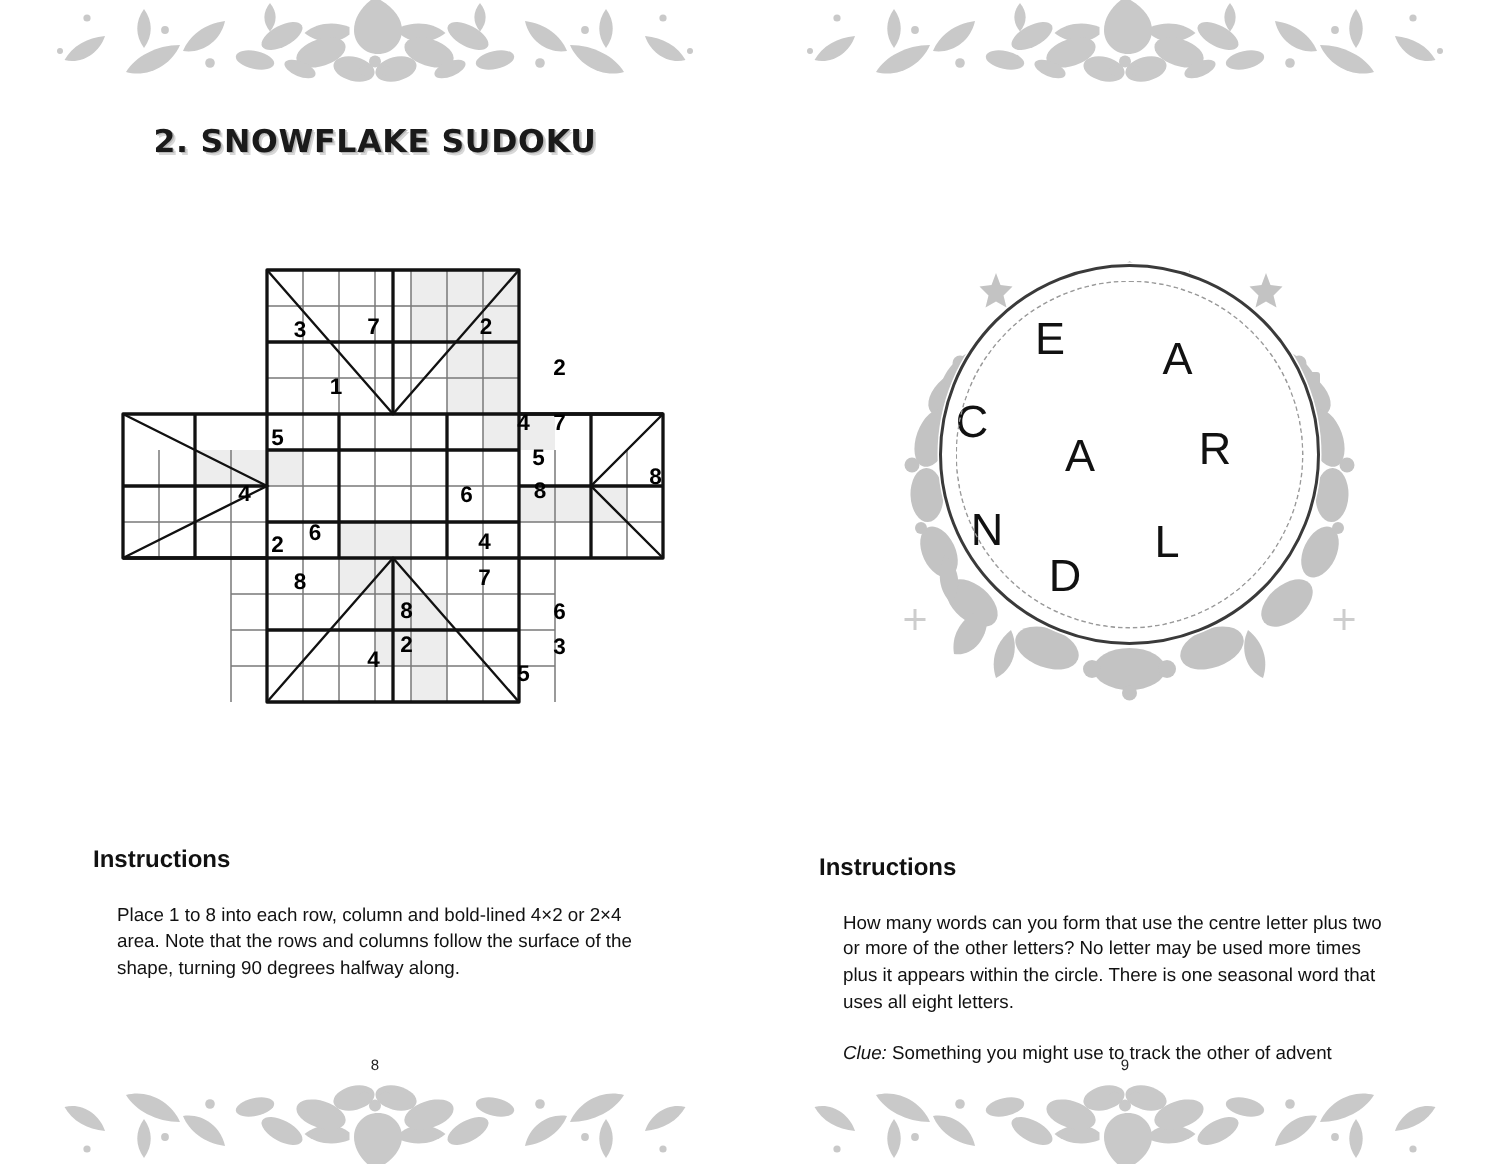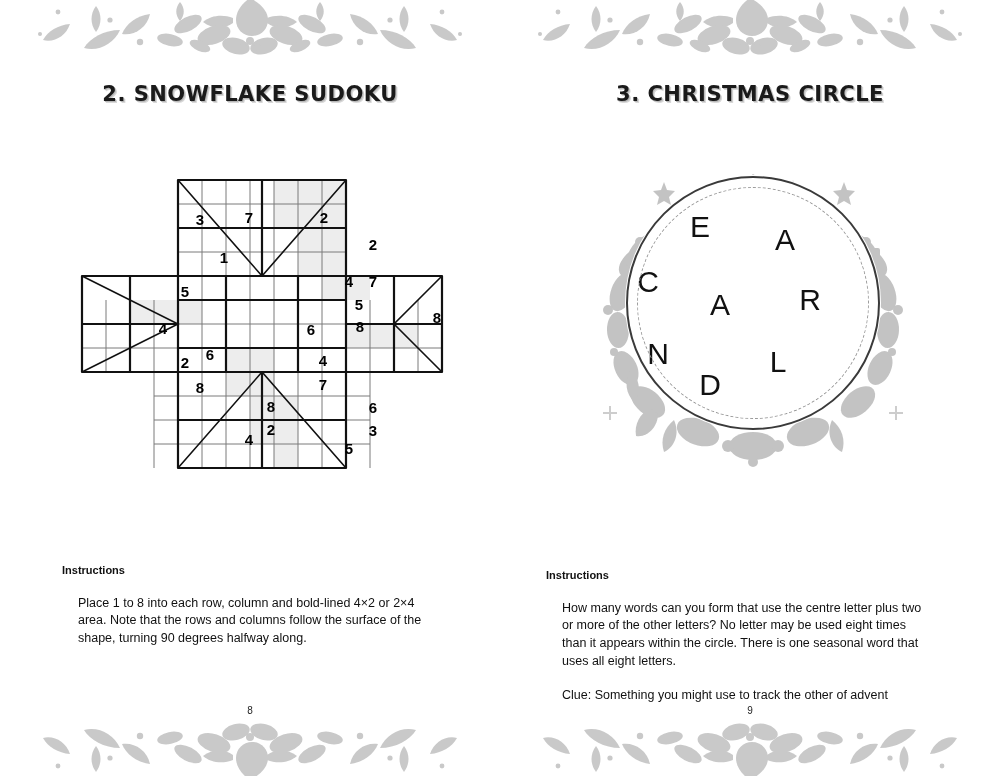--- a/index.html
+++ b/index.html
@@ -61,28 +61,28 @@
     left: 62px;
     width: 390px;
     font-size: 12.5px;
     line-height: 1.42;
     color: #111111;
   }
   .instructions-left { top: 563px; }
   .instructions-right { left: 46px; top: 568px; width: 396px; }
   .instructions h4 {
     margin: 0 0 3px 0;
-    font-size: 11px;
+    font-size: 16px;
     font-weight: bold;
   }
   .instructions p {
     margin: 16px;
   }
   .instructions p + p { margin-top: 13px; }
-  .clue-label { }
+  .clue-label { font-style: italic; }
 
   
   .page-number {
     position: absolute;
     left: 0;
     width: 500px;
     top: 705px;
     text-align: center;
     font-size: 10px;
     color: #222222;
@@ -352,23 +352,20 @@
         <circle cx="442" cy="18" r="2.4"></circle>
       <circle cx="40" cy="40" r="2"></circle>
         <circle cx="460" cy="40" r="2"></circle>
       <path d="M180 8c-5 6-5 13 0 19 5-6 5-13 0-19z"></path>
       <path d="M320 8c5 6 5 13 0 19-5-6-5-13 0-19z"></path>
       <ellipse cx="200" cy="52" rx="11" ry="5" transform="rotate(22 200 52)"></ellipse>
       <ellipse cx="300" cy="52" rx="11" ry="5" transform="rotate(-22 300 52)"></ellipse>
     </g>
   </svg>
 
-  <div class="puzzle-title">
-    <span class="shadow-text">3. CHRISTMAS CIRCLE</span>
-  </div>
 
   <div class="circle-wrap">
     <svg class="wreath" viewBox="0 0 350 310" xmlns="http://www.w3.org/2000/svg">
       <g fill="#bdbdbd">
 
         <path d="M175 4c-8 6-12 14-12 22 0 8 6 14 14 14s14-6 14-14c0-8-5-16-16-22z"></path>
         <path d="M150 16c-12 4-20 12-22 22 12 2 22-8 22-22z"></path>
         <path d="M200 16c12 4 20 12 22 22-12 2-22-8-22-22z"></path>
         <path d="M215 10 l7 22 -14 0z"></path>
         <path d="M222 24 l9 24 -18 0z"></path>
@@ -430,21 +427,21 @@
       <span class="letter" style="left:92px;  top:127px;">A</span>
       <span class="letter" style="left:182px; top:122px;">R</span>
       <span class="letter" style="left:30px;  top:176px;">N</span>
       <span class="letter" style="left:150px; top:184px;">L</span>
       <span class="letter" style="left:82px;  top:207px;">D</span>
     </div>
   </div>
 
   <div class="instructions instructions-right">
     <h4>Instructions</h4>
-    <p>How many words can you form that use the centre letter plus two or more of the other letters? No letter may be used eight times than it appears within the circle. There is one seasonal word that uses all eight letters.</p>
+    <p>How many words can you form that use the centre letter plus two or more of the other letters? No letter may be used more times plus it appears within the circle. There is one seasonal word that uses all eight letters.</p>
     <p><span class="clue-label">Clue:</span><span> Something you might use to track the other of advent</span></p>
   </div>
 
   <div class="page-number">9</div>
 
   <svg class="ornament ornament-bottom" viewBox="0 0 500 70" xmlns="http://www.w3.org/2000/svg">
     <g fill="#bcbcbc" opacity="0.95">
       <path d="M250 66c-9-6-14-14-14-22 0-9 7-16 16-16s16 7 16 16c0 8-6 16-18 22z"></path>
       <path d="M233 46c-10 4-22 3-30-4 9-7 21-8 30-1z"></path>
       <path d="M267 46c10 4 22 3 30-4-9-7-21-8-30-1z"></path>

